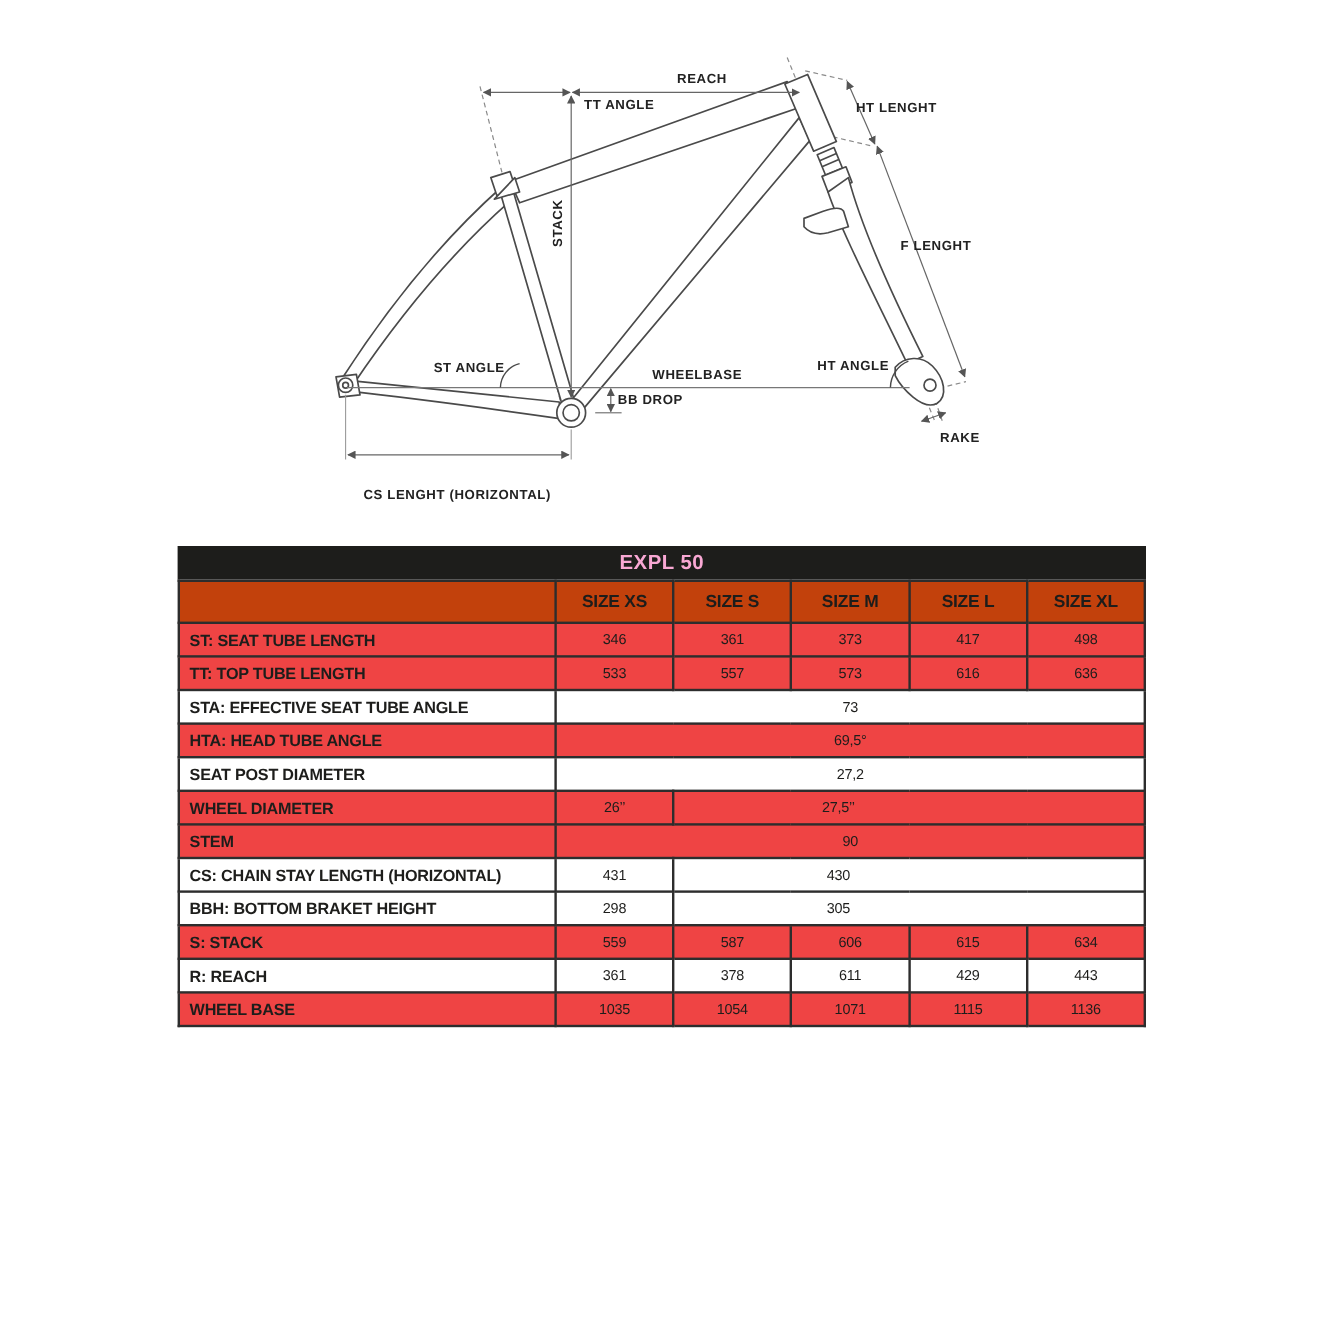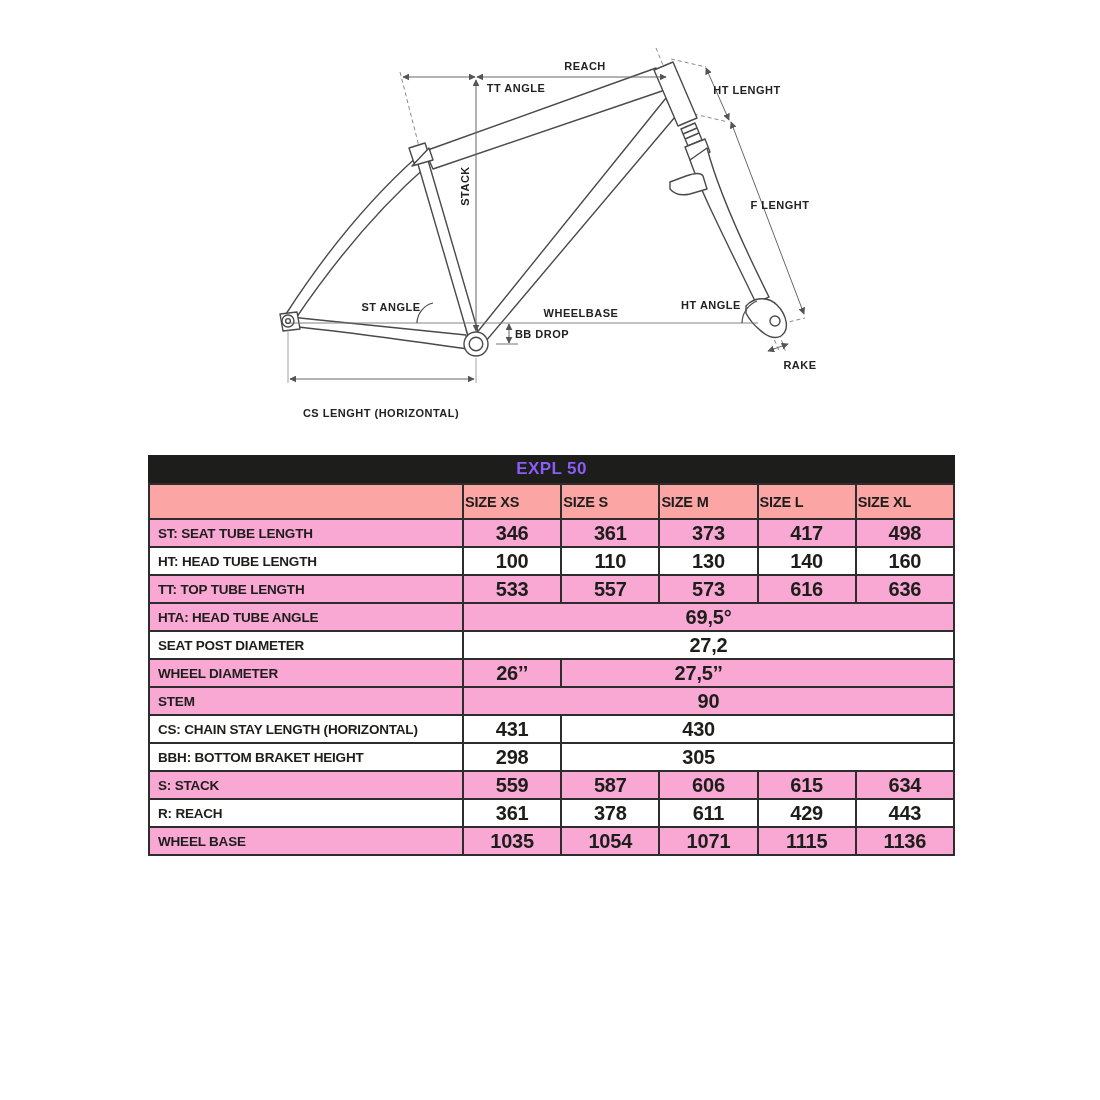--- a/index.html
+++ b/index.html
@@ -7,32 +7,32 @@
        font-family:"Liberation Sans",sans-serif;color:#1d1d1b;}
   
   .diagram{position:absolute;left:0;top:0;width:1100px;height:445px;}
   .diagram svg{position:absolute;left:0;top:0;}
   .dlabel{position:absolute;transform:translate(-50%,-50%);
           font-size:11px;font-weight:700;letter-spacing:.5px;color:#222;
           white-space:nowrap;}
   .dlabel.rot{transform:translate(-50%,-50%) rotate(-90deg);}
   
   .spec{position:absolute;left:148px;top:455px;width:807px;}
-  .spec .title{background:#1d1d1b;color:#8b5cf6;text-align:center;
+  .spec .title{background:#1d1d1b;color:#f9a8d4;text-align:center;
                font-size:17px;font-weight:700;letter-spacing:.4px;
                height:28px;line-height:28px;}
   table{border-collapse:collapse;table-layout:fixed;width:807px;}
   col.c0{width:314px;}
   th,td{border:2px solid #2d2d2d;}
-  thead th{height:31px;font-size:14.5px;font-weight:700;text-align:left;
-           letter-spacing:-.2px;background:#fca5a5;}
+  thead th{height:31px;font-size:14.5px;font-weight:700;text-align:center;
+           letter-spacing:-.2px;background:#c2410c;}
   tbody th{text-align:left;padding:0 2px 0 8px;height:26px;font-size:13.5px;
            font-weight:700;white-space:nowrap;letter-spacing:-.2px;}
-  tbody td{text-align:center;font-size:20px;font-weight:700;letter-spacing:-.2px;}
-  tr.shade{background:#f9a8d4;}
+  tbody td{text-align:center;font-size:12px;font-weight:400;letter-spacing:-.2px;}
+  tr.shade{background:#ef4444;}
   td.span4{padding-right:119px;} 
   .pfx{font-weight:700;}
   .lbl{font-weight:700;}
 </style>
 </head>
 <body>
 
 <div class="diagram">
   <svg width="1100" height="445" viewBox="0 0 1100 445">
     <defs>
@@ -135,36 +135,32 @@
     </thead>
     <tbody>
         <tr class="shade">
           <th><span class="pfx">ST: </span><span class="lbl">SEAT TUBE LENGTH</span></th>
           <td>346</td>
           <td>361</td>
           <td>373</td>
           <td>417</td>
           <td>498</td>
         </tr>
-        <tr>
-          <th><span class="pfx">HT: </span><span class="lbl">HEAD TUBE LENGTH</span></th>
-          <td>100</td>
-          <td>110</td>
-          <td>130</td>
-          <td>140</td>
-          <td>160</td>
-        </tr>
         <tr class="shade">
           <th><span class="pfx">TT: </span><span class="lbl">TOP TUBE LENGTH</span></th>
           <td>533</td>
           <td>557</td>
           <td>573</td>
           <td>616</td>
           <td>636</td>
         </tr>
+        <tr>
+          <th><span class="pfx">STA: </span><span class="lbl">EFFECTIVE SEAT TUBE ANGLE</span></th>
+          <td colspan="5">73</td>
+        </tr>
         <tr class="shade">
           <th><span class="pfx">HTA: </span><span class="lbl">HEAD TUBE ANGLE</span></th>
           <td colspan="5">69,5°</td>
         </tr>
         <tr>
           <th><span class="lbl">SEAT POST DIAMETER</span></th>
           <td colspan="5">27,2</td>
         </tr>
         <tr class="shade">
           <th><span class="lbl">WHEEL DIAMETER</span></th>

